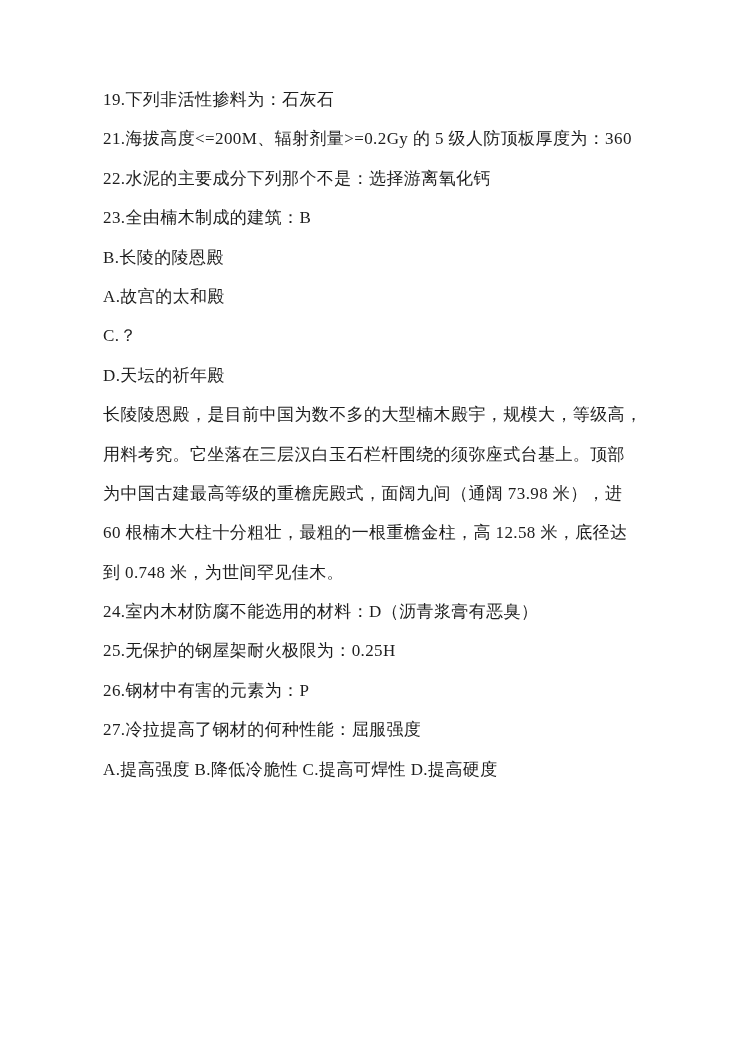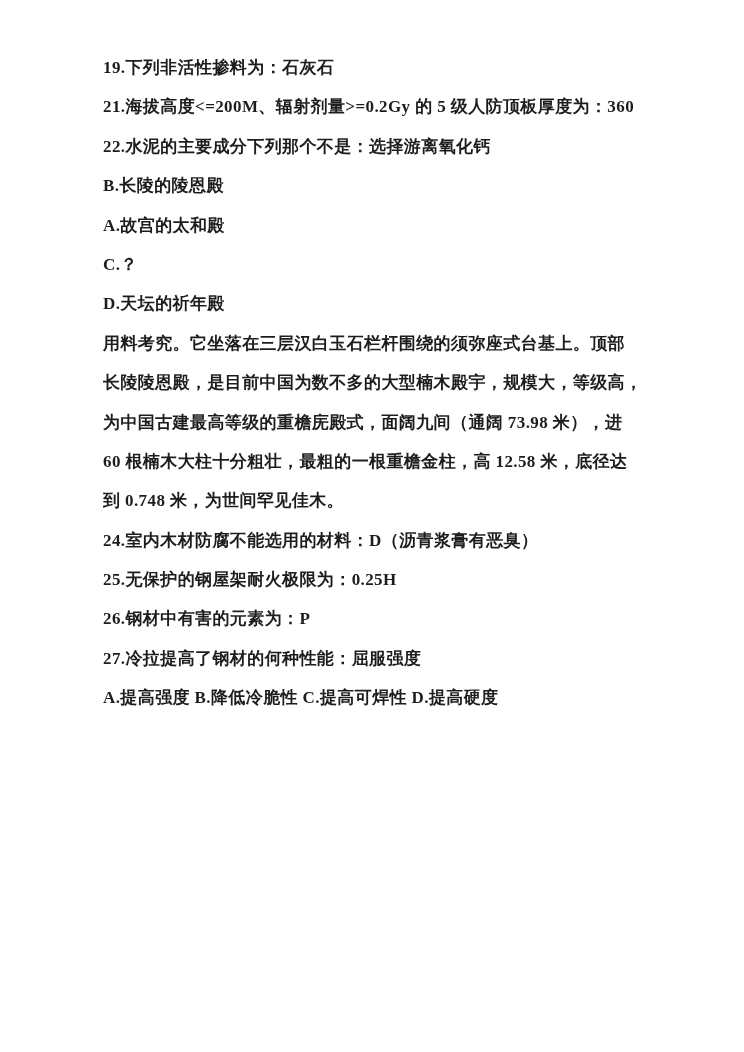--- a/index.html
+++ b/index.html
@@ -7,47 +7,47 @@
     width: 744px;
     height: 1052px;
     background: #ffffff;
     font-family: "Liberation Serif", "DejaVu Serif", serif;
   }
   .page {
     position: relative;
     width: 744px;
     height: 936px;
     background: #ffffff;
-    padding: 48px 96px 0 103px;
+    padding: 80px 96px 0 103px;
     color: #1d1d1d;
     overflow: hidden;
-    font-weight: bold;
   }
   .line {
     font-size: 17px;
     line-height: 39.4px;
     height: 39.4px;
     letter-spacing: 0.4px;
     white-space: pre;
     overflow: hidden;
   }
 </style>
 </head>
 <body>
 
 <main class="page">
   <div class="line">19.下列非活性掺料为：石灰石</div>
   <div class="line">21.海拔高度&lt;=200M、辐射剂量&gt;=0.2Gy 的 5 级人防顶板厚度为：360</div>
   <div class="line">22.水泥的主要成分下列那个不是：选择游离氧化钙</div>
+  <div class="line">23.全由楠木制成的建筑：B</div>
   <div class="line">B.长陵的陵恩殿</div>
   <div class="line">A.故宫的太和殿</div>
   <div class="line">C.？</div>
   <div class="line">D.天坛的祈年殿</div>
+  <div class="line">长陵陵恩殿，是目前中国为数不多的大型楠木殿宇，规模大，等级高，</div>
   <div class="line">用料考究。它坐落在三层汉白玉石栏杆围绕的须弥座式台基上。顶部</div>
-  <div class="line">长陵陵恩殿，是目前中国为数不多的大型楠木殿宇，规模大，等级高，</div>
   <div class="line">为中国古建最高等级的重檐庑殿式，面阔九间（通阔 73.98 米），进</div>
   <div class="line">60 根楠木大柱十分粗壮，最粗的一根重檐金柱，高 12.58 米，底径达</div>
   <div class="line">到 0.748 米，为世间罕见佳木。</div>
   <div class="line">24.室内木材防腐不能选用的材料：D（沥青浆膏有恶臭）</div>
   <div class="line">25.无保护的钢屋架耐火极限为：0.25H</div>
   <div class="line">26.钢材中有害的元素为：P</div>
   <div class="line">27.冷拉提高了钢材的何种性能：屈服强度</div>
   <div class="line">A.提高强度 B.降低冷脆性 C.提高可焊性 D.提高硬度</div>
 </main>
 

